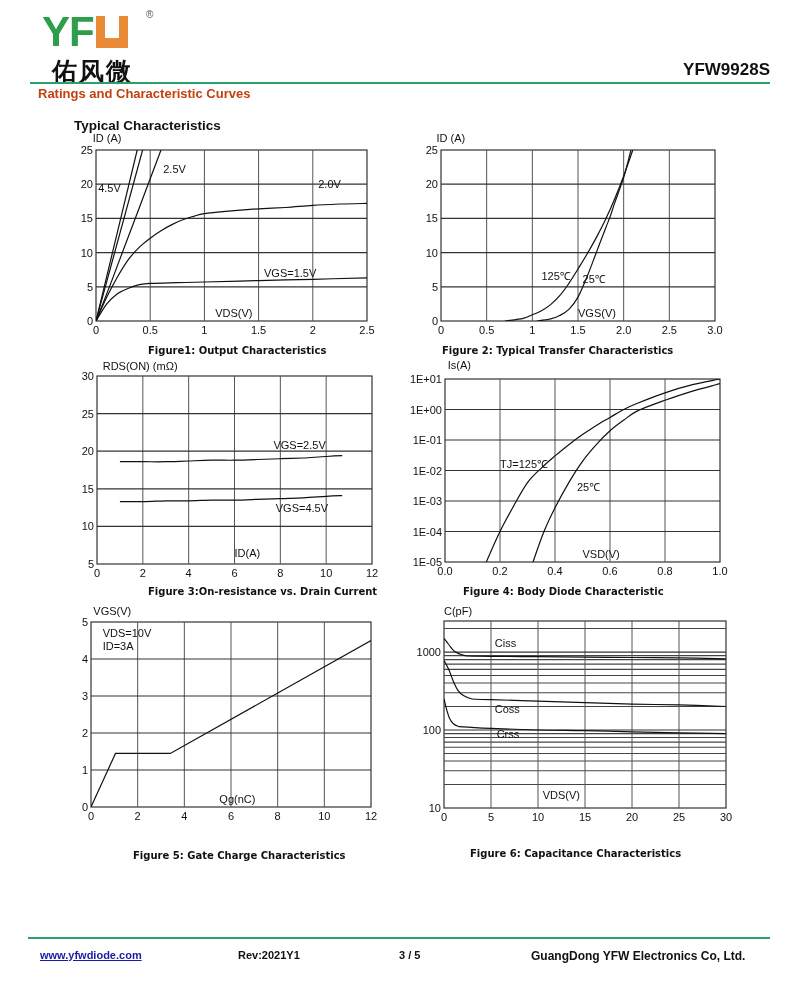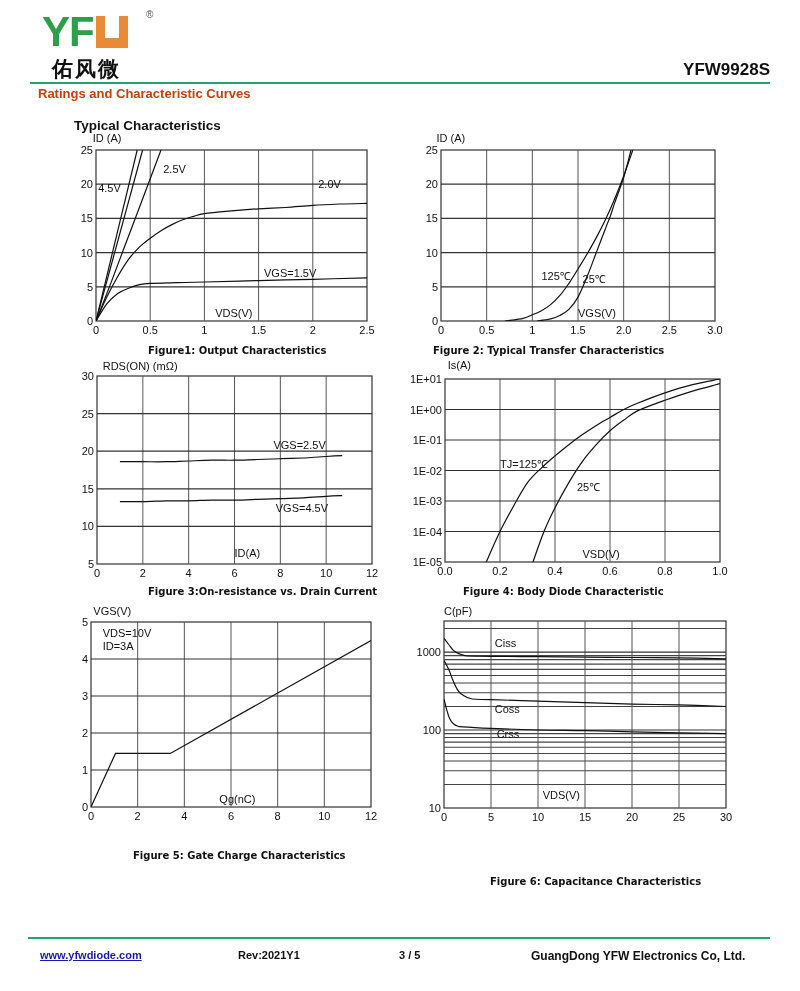--- a/index.html
+++ b/index.html
@@ -3,21 +3,21 @@
 <meta charset="utf-8">
 <style>
   html, body { margin:0; padding:0; background:#ffffff; }
   body { width:800px; height:991px; position:relative; overflow:hidden; font-family:"Liberation Sans", sans-serif; color:#111; }
   .abs { position:absolute; }
   .logo-latin { left:42px; top:11px; font-family:"Liberation Sans", sans-serif; font-weight:bold; font-size:42px; line-height:42px; letter-spacing:-1px; }
   .logo-latin .g { color:#2f9e4a; }
   .logo-box { display:inline-block; width:32px; height:32px; margin-left:2px; vertical-align:top; margin-top:5px; background:#e98a37; position:relative; }
   .logo-box::after { content:""; position:absolute; left:9px; top:0; width:14px; height:22px; background:#fff; }
   .logo-reg { left:146px; top:9px; font-size:10px; color:#555; }
-  .logo-cn { left:52px; top:55px; font-family:"DejaVu Sans", sans-serif; font-weight:bold; font-size:21px; color:#111; letter-spacing:2px; }
+  .logo-cn { left:52px; top:55px; font-family:"DejaVu Sans", sans-serif; font-weight:bold; font-size:25px; color:#111; letter-spacing:2px; }
   .part-no { right:30px; top:60px; font-weight:bold; font-size:17px; }
   .rule { height:2px; background:#2aa06a; }
   .section { left:38px; top:86px; font-weight:bold; font-size:13px; color:#c2410c; }
   .typ { left:74px; top:118px; font-weight:bold; font-size:13.5px; }
   .cap { font-weight:bold; font-size:10px; font-family:"DejaVu Sans", sans-serif; white-space:nowrap; }
   .footer { font-size:11px; font-weight:bold; top:949px; }
   .footer a { color:#1a1aa8; text-decoration:underline; }
   svg text { font-family:"Liberation Sans", sans-serif; fill:#111; }
 </style>
 </head>
@@ -250,23 +250,23 @@
       <path d="M444.0 660.4 C444.8 661.9 447.1 665.8 448.7 669.3 C450.3 672.8 451.8 677.9 453.4 681.4 C455.0 685.0 456.5 688.3 458.1 690.6 C459.7 692.9 460.5 693.8 462.8 695.1 C465.1 696.5 467.5 698.2 472.2 699.0 C476.9 699.7 480.0 699.3 491.0 699.7 C502.0 700.0 522.3 700.6 538.0 701.1 C553.7 701.6 569.3 702.0 585.0 702.6 C600.7 703.1 616.3 703.7 632.0 704.1 C647.7 704.5 663.3 704.5 679.0 704.9 C694.7 705.3 718.2 706.3 726.0 706.5" fill="none" stroke="#111" stroke-width="1.2" clip-path="url(#clip-fig6)"></path>
       <text x="494.76" y="713.0562162753679" font-size="11" text-anchor="start">Coss</text>
       <path d="M444.0 699.0 C444.5 700.8 445.9 706.8 446.8 710.1 C447.8 713.4 448.5 716.3 449.6 718.6 C450.7 720.9 452.0 722.6 453.4 723.8 C454.8 725.1 456.5 725.7 458.1 726.2 C459.7 726.7 457.3 726.4 462.8 726.8 C468.3 727.2 478.5 727.8 491.0 728.4 C503.5 728.9 522.3 729.6 538.0 730.0 C553.7 730.4 569.3 730.4 585.0 730.7 C600.7 731.0 616.3 731.4 632.0 731.8 C647.7 732.1 663.3 732.5 679.0 732.8 C694.7 733.1 718.2 733.5 726.0 733.6" fill="none" stroke="#111" stroke-width="1.2" clip-path="url(#clip-fig6)"></path>
       <text x="496.64" y="738.4312492807088" font-size="11" text-anchor="start">Crss</text>
       <text x="542.7" y="799.1142869278125" font-size="11" text-anchor="start">VDS(V)</text>
       <text x="444" y="614.8251611977959" font-size="11" text-anchor="start">C(pF)</text>
     </g>
 </svg>
 
 <div class="abs cap" style="left:148px; top:345px;">Figure1: Output Characteristics</div>
-<div class="abs cap" style="left:433px; top:345px;text-align:right;">Figure 2: Typical Transfer Characteristics</div>
+<div class="abs cap" style="left:442px; top:345px;text-align:right;">Figure 2: Typical Transfer Characteristics</div>
 <div class="abs cap" style="left:148px; top:586px;">Figure 3:On-resistance vs. Drain Current</div>
 <div class="abs cap" style="left:463px; top:586px;">Figure 4: Body Diode Characteristic</div>
 <div class="abs cap" style="left:133px; top:850px;">Figure 5: Gate Charge Characteristics</div>
-<div class="abs cap" style="left:470px; top:876px;margin-left:20px;">Figure 6: Capacitance Characteristics</div>
+<div class="abs cap" style="left:470px; top:848px;">Figure 6: Capacitance Characteristics</div>
 
 <div class="abs rule" style="left:28px; right:30px; top:937px;"></div>
 <div class="abs footer" style="left:40px;"><a>www.yfwdiode.com</a></div>
 <div class="abs footer" style="left:238px; font-weight:bold;">Rev:2021Y1</div>
 <div class="abs footer" style="left:399px;">3 / 5</div>
 <div class="abs footer" style="left:531px; font-size:12px;">GuangDong YFW Electronics Co, Ltd.</div>
 
 </body></html>

